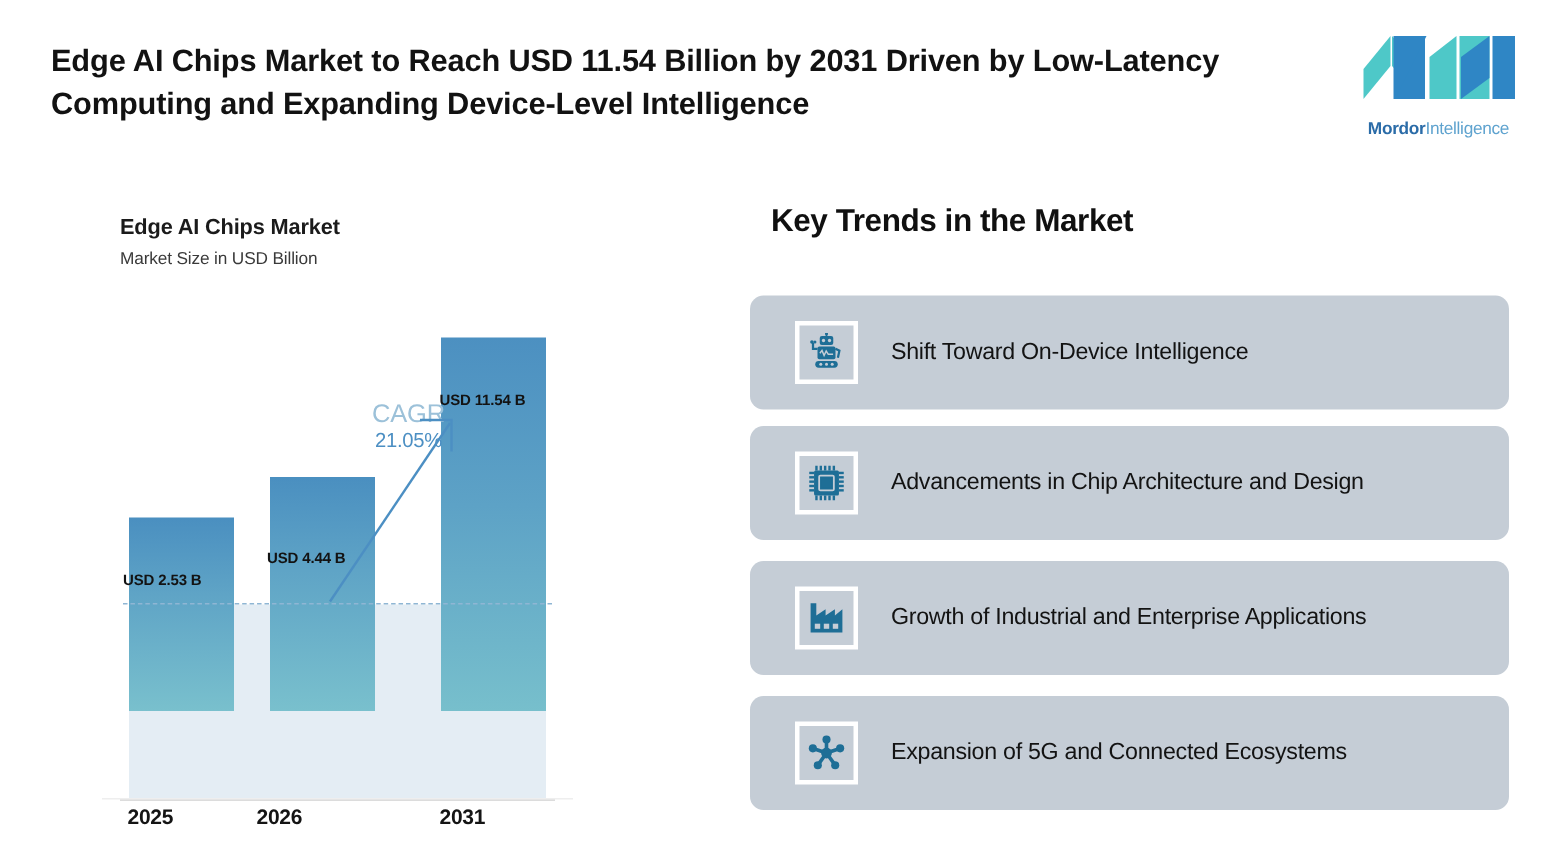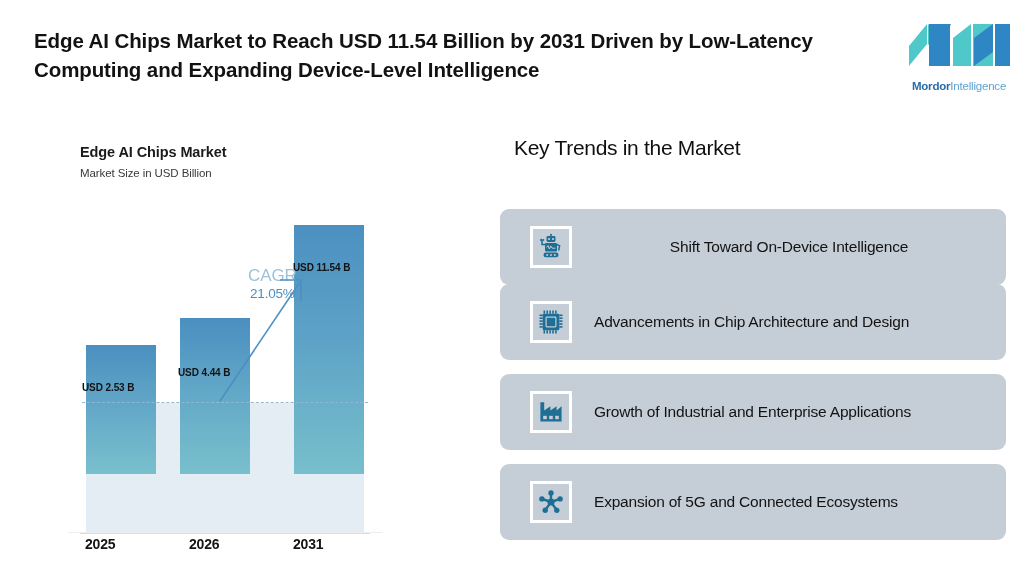--- a/index.html
+++ b/index.html
@@ -199,21 +199,21 @@
     left: 500px;
     top: 130px;
     width: 508px;
     height: 414px;
   }
   .trends-title {
     position: absolute;
     left: 14px;
     top: 6px;
     font-size: 21px;
-    font-weight: normal;
+    font-weight: bold;
     color: #101010;
     letter-spacing: -0.3px;
   }
   .trend-card {
     position: absolute;
     left: 0;
     width: 506px;
     background: #c5cdd6;
     border-radius: 9px;
     display: flex;
@@ -291,31 +291,31 @@
     </div>
 
     <svg class="arrow-svg" viewBox="0 0 290 340">
       <line x1="140" y1="207" x2="220" y2="88" stroke="#4c8fc3" stroke-width="1.6"></line>
       <polyline points="200,86 221,86 221,107" fill="none" stroke="#4c8fc3" stroke-width="1.6"></polyline>
     </svg>
   </div>
 
   <div class="xlabels">
     <div class="xlab" style="left:27px;">2025</div>
-    <div class="xlab" style="left:131px;">2026</div>
+    <div class="xlab" style="left:113px;">2026</div>
     <div class="xlab" style="left:235px;">2031</div>
   </div>
 
   <div class="card-rule"></div>
 </div>
 
 <div class="trends">
   <div class="trends-title">Key Trends in the Market</div>
 
-  <div class="trend-card" style="top:79px; height:76px;text-align:center;">
+  <div class="trend-card" style="top:67px; height:76px;">
     <div class="trend-icon">
       <svg width="26" height="26" viewBox="0 0 26 26">
         <rect x="8.5" y="2" width="9" height="6" rx="1.4" fill="#1e6e96"></rect>
         <circle cx="11" cy="5" r="1.1" fill="#c5cdd6"></circle>
         <circle cx="15" cy="5" r="1.1" fill="#c5cdd6"></circle>
         <rect x="12.4" y="0" width="1.2" height="2" fill="#1e6e96"></rect>
         <circle cx="13" cy="0.5" r="1" fill="#1e6e96"></circle>
         <rect x="7" y="9" width="12" height="8.5" rx="1.2" fill="#1e6e96"></rect>
         <polyline points="8.6,13.5 10,11.6 11.4,15 12.8,12 14.2,14.2 17.4,14.2" fill="none" stroke="#c5cdd6" stroke-width="1"></polyline>
         <path d="M7,10.5 L4,10.5 L4,6.5" fill="none" stroke="#1e6e96" stroke-width="1.5"></path>

